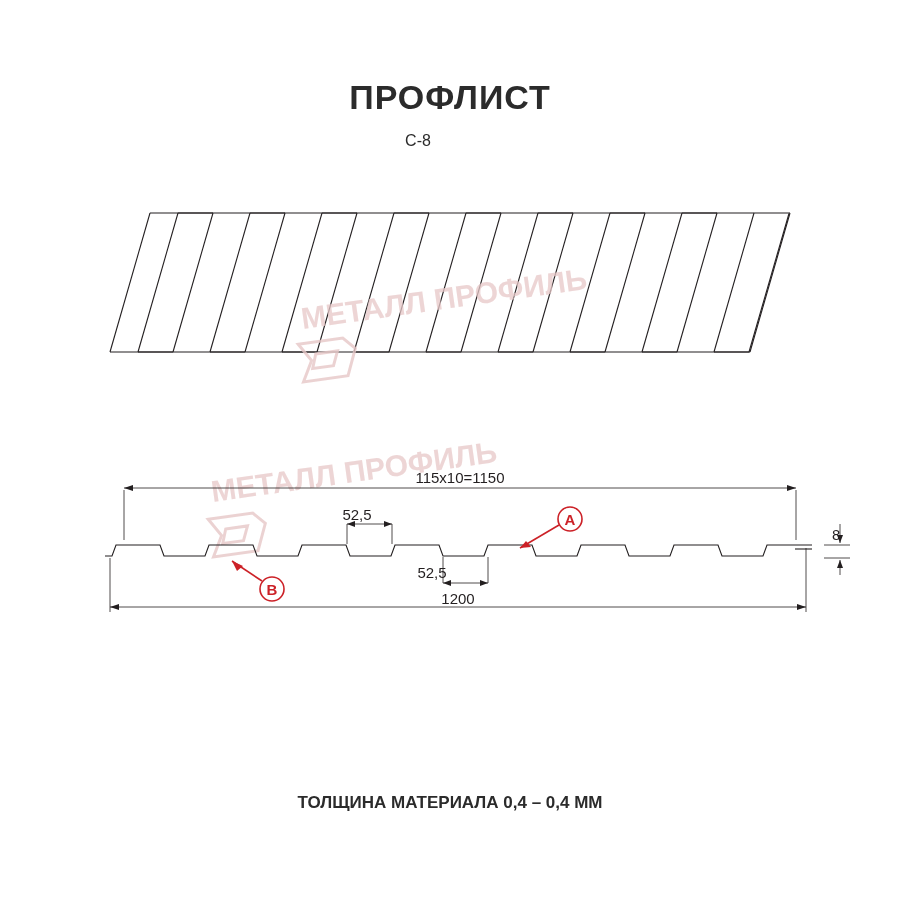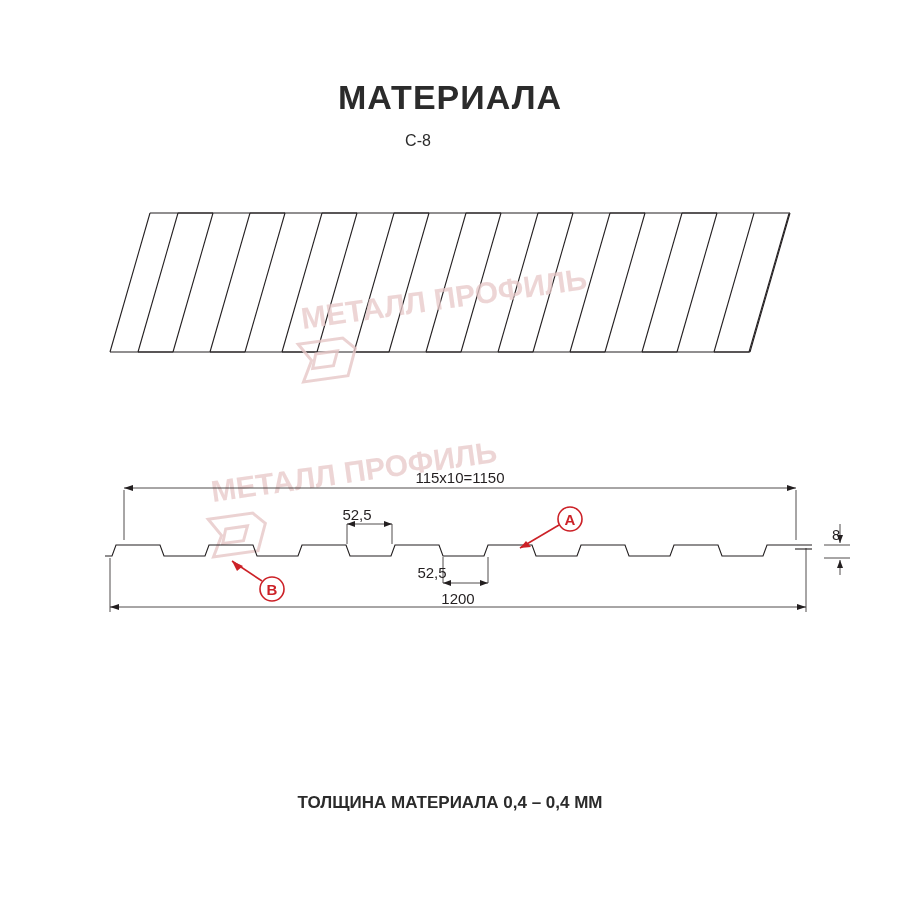--- a/index.html
+++ b/index.html
@@ -91,21 +91,21 @@
     font-family: "Liberation Sans", sans-serif;
     font-size: 15px;
     fill: #231f20;
   }
 </style>
 </head>
 <body>
 
 <div class="page">
 
-  <div class="title">МАТЕРИАЛА</div>
+  <div class="title">ПРОФЛИСТ</div>
   <div class="subtitle">С-8</div>
 
   <svg class="layer" viewBox="0 0 900 900">
     <g fill="none" stroke="#231f20" stroke-width="1.1" stroke-linejoin="miter">
 
       <path d="M150 213 L790 213"></path>
 
       <path d="M110 352 L750 352"></path>
 
       <path d="M150 213 L110 352"></path>

